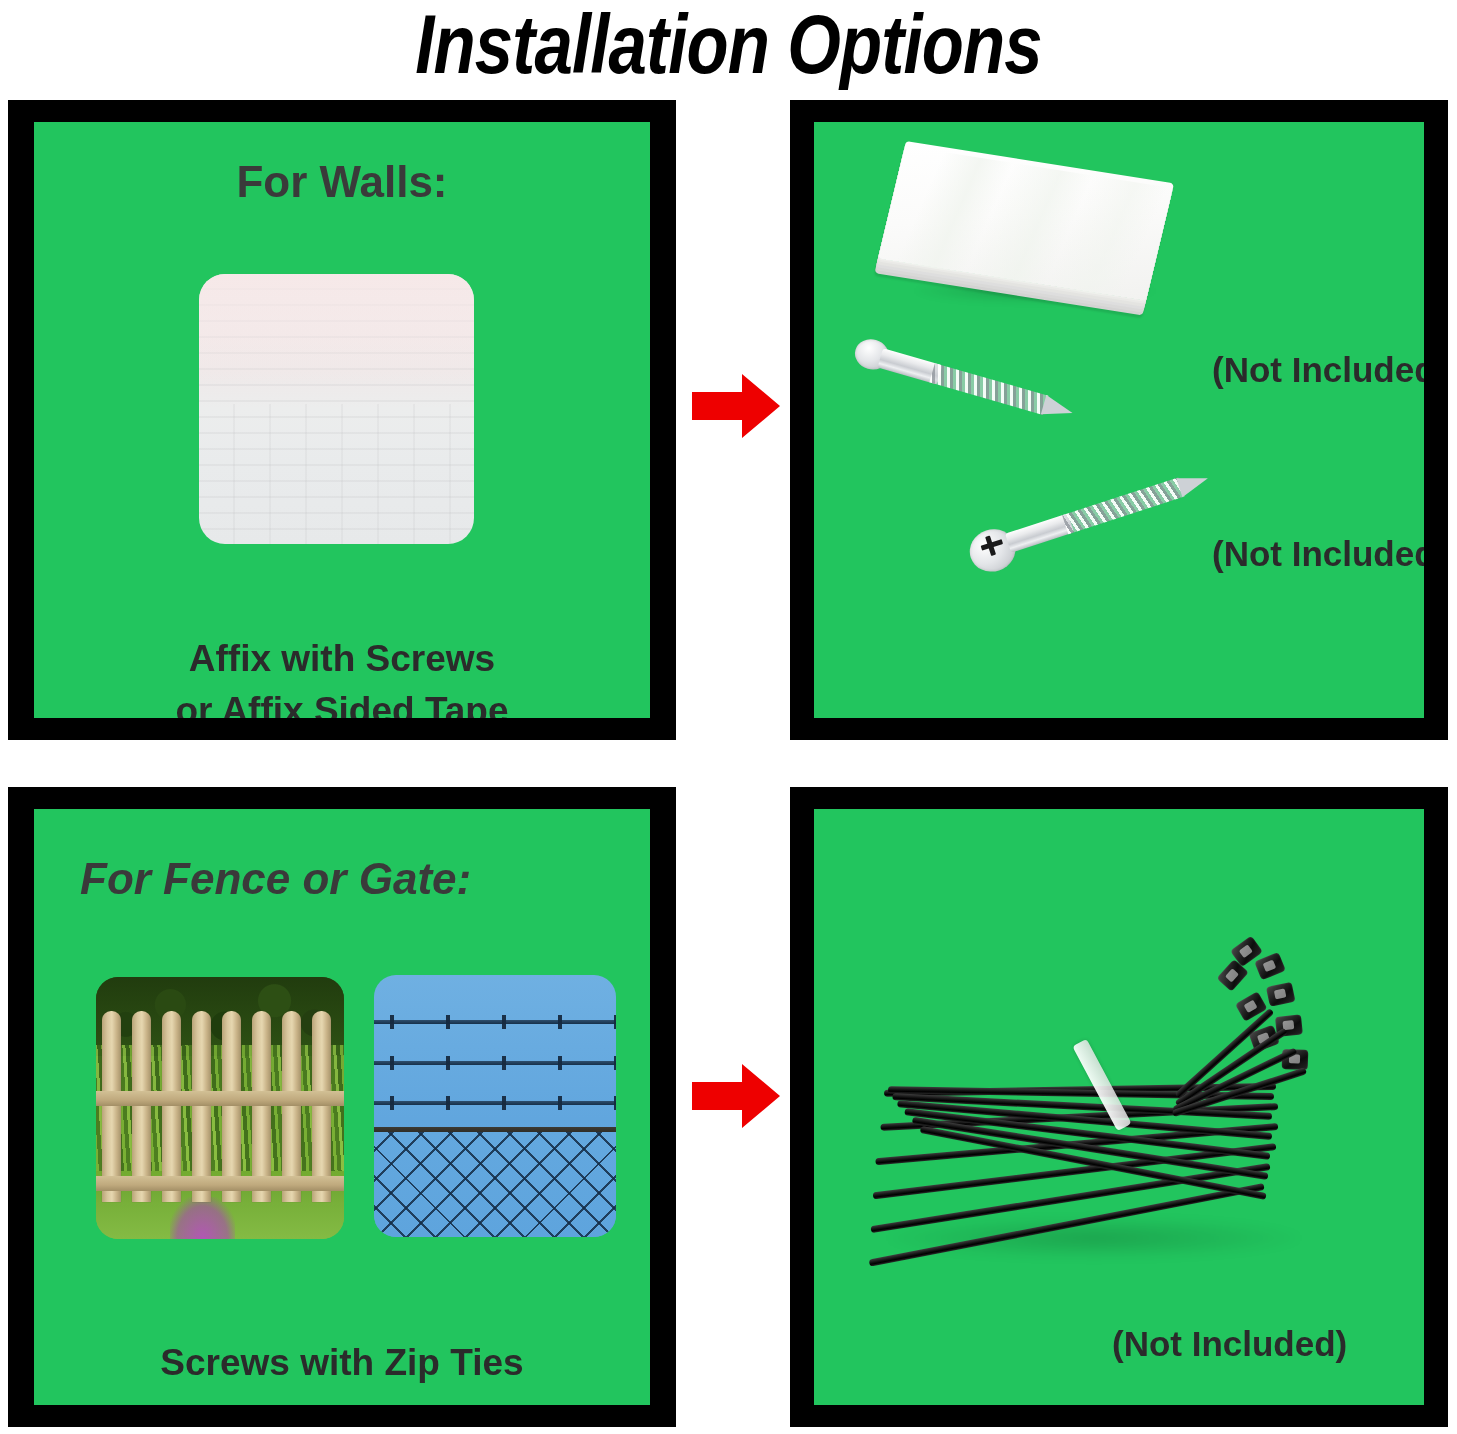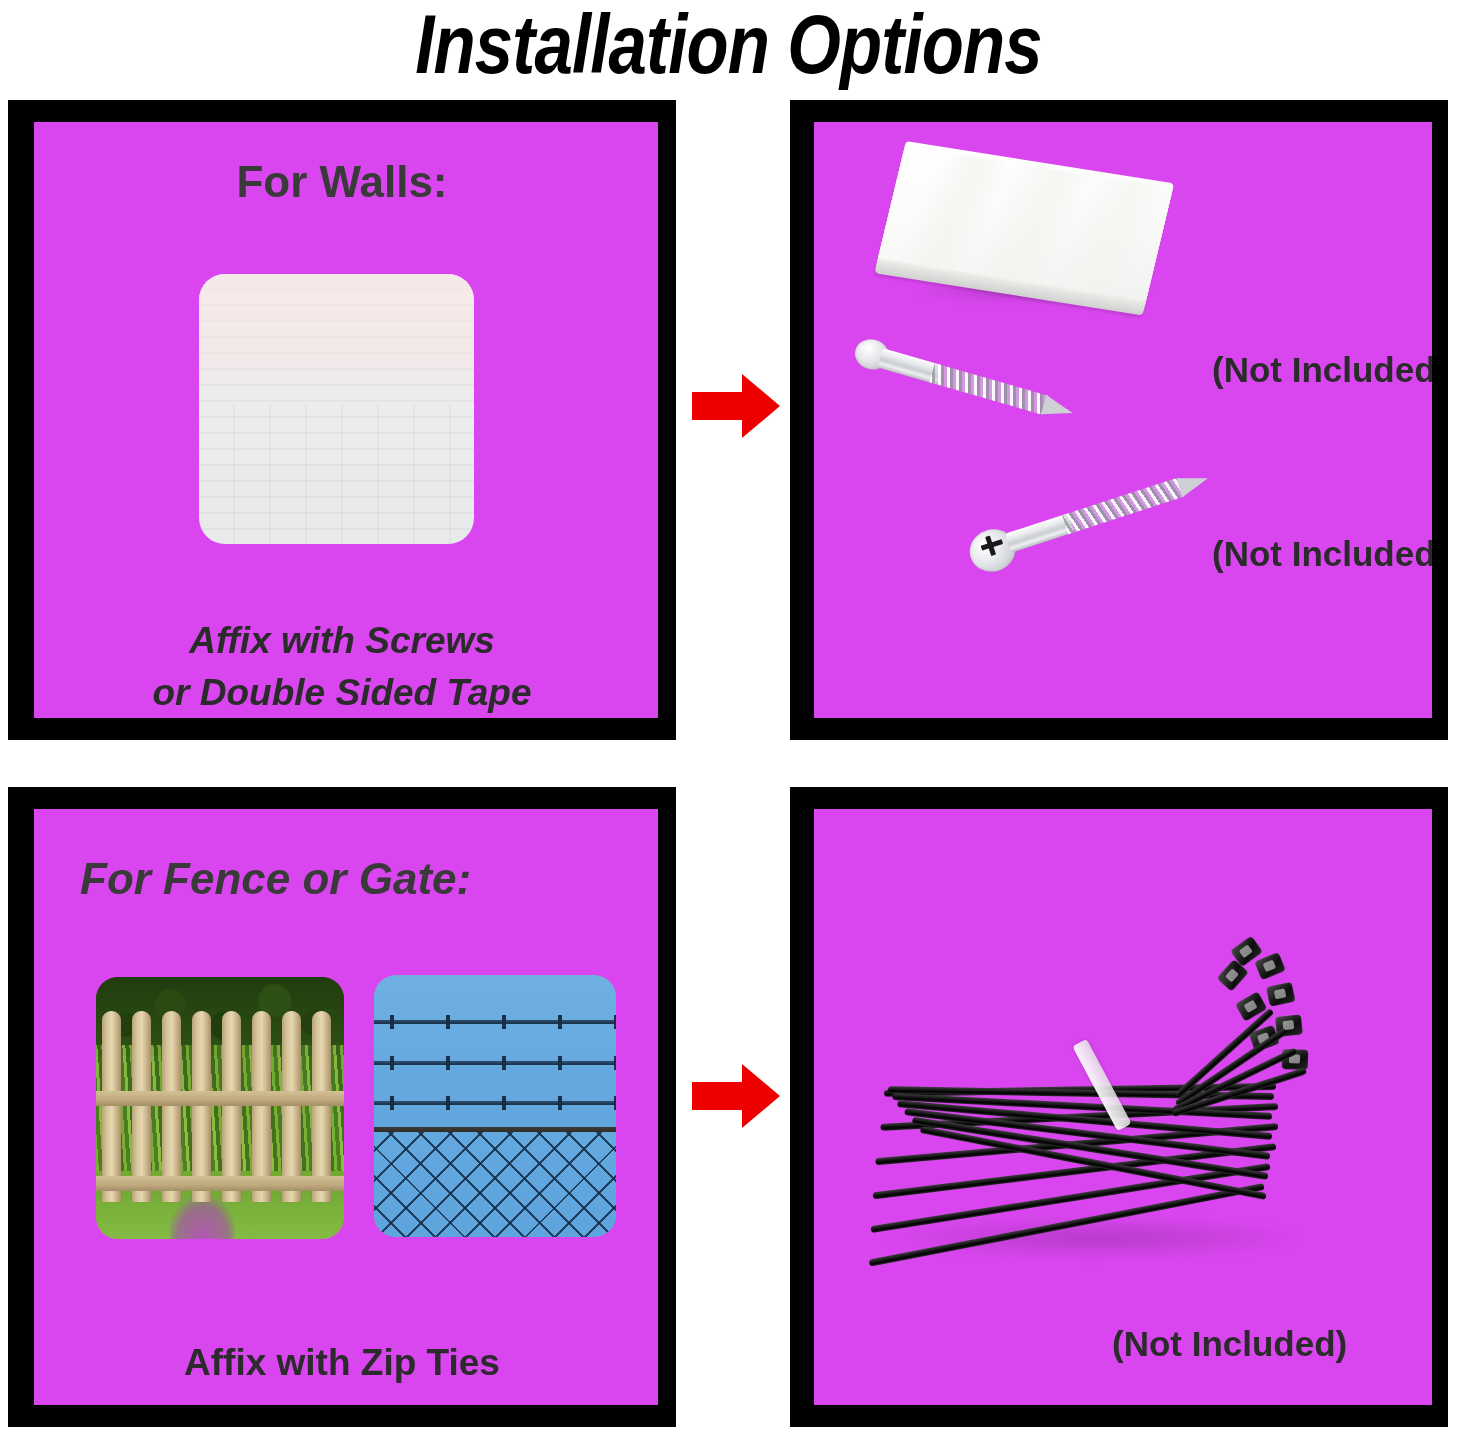--- a/index.html
+++ b/index.html
@@ -18,41 +18,41 @@
     font-weight:bold;font-style:italic;
     font-family:"Liberation Sans Narrow","Liberation Sans","DejaVu Sans Condensed",sans-serif;
     color:#000;
     letter-spacing:-1px;
     transform:scaleX(.82);transform-origin:50% 50%;
     white-space:nowrap;
   }
 
   
   .panel{position:absolute;background:#000;box-sizing:border-box;}
-  .panel .inner{position:absolute;background:#d946ef;overflow:hidden;padding-left:8px;}
+  .panel .inner{position:absolute;background:#22c55e;overflow:hidden;}
   #panel-tl{left:8px;  top:100px;  width:668px; height:640px;}
   #panel-tr{left:790px;top:100px;  width:658px; height:640px;}
   #panel-bl{left:8px;  top:787px;  width:668px; height:640px;}
   #panel-br{left:790px;top:787px;  width:658px; height:640px;}
   #panel-tl .inner,#panel-bl .inner{left:26px;top:22px;right:26px;bottom:22px;width:616px;height:596px;}
   #panel-tr .inner,#panel-br .inner{left:24px;top:22px;width:610px;height:596px;}
 
   
   .heading{
     position:absolute;color:#3a3a3a;font-weight:bold;
     font-size:44px;line-height:52px;white-space:nowrap;
   }
   #head-walls{left:0;top:34px;width:616px;text-align:center;}
   #head-fence{left:46px;top:44px;text-align:left;font-style:italic;}
 
   .caption{
     position:absolute;left:0;width:616px;text-align:center;
     color:#2b2b2b;font-weight:bold;font-size:37px;line-height:52px;
   }
-  #cap-walls{top:493px;font-style:italic;}
+  #cap-walls{top:511px;}
   #cap-fence{top:528px;}
 
   .notinc{
     position:absolute;color:#2b2b2b;font-weight:bold;
     font-size:35px;line-height:40px;white-space:nowrap;
   }
   #ni-tape{left:398px;top:228px;}
   #ni-screw{left:398px;top:412px;}
   #ni-ties{left:298px;top:515px;}
 
@@ -191,21 +191,21 @@
       <div class="heading" id="head-walls">For Walls:</div>
 
       <div class="brick">
         <div class="courses"></div>
         <div class="courses2"></div>
         <div class="warm"></div>
       </div>
 
       <div class="caption" id="cap-walls">
         <div>Affix with Screws</div>
-        <div>or Double Sided Tape</div>
+        <div>or Affix Sided Tape</div>
       </div>
 
     </div>
   </div>
 
   <div class="panel" id="panel-tr">
     <div class="inner">
 
       <div class="tape">
         <div class="shadow"></div>
@@ -264,21 +264,21 @@
 
       <div class="photo" id="photo-chain">
         <div class="chain-bg"></div>
         <div class="barb" style="top:17%;"></div>
         <div class="barb" style="top:33%;"></div>
         <div class="barb" style="top:48%;"></div>
         <div class="crossrail" style="top:58%;"></div>
         <div class="mesh"></div>
       </div>
 
-      <div class="caption" id="cap-fence">Affix with Zip Ties</div>
+      <div class="caption" id="cap-fence">Screws with Zip Ties</div>
 
     </div>
   </div>
 
   <div class="panel" id="panel-br">
     <div class="inner">
 
       <div class="ties">
         <div class="shadow"></div>
 

